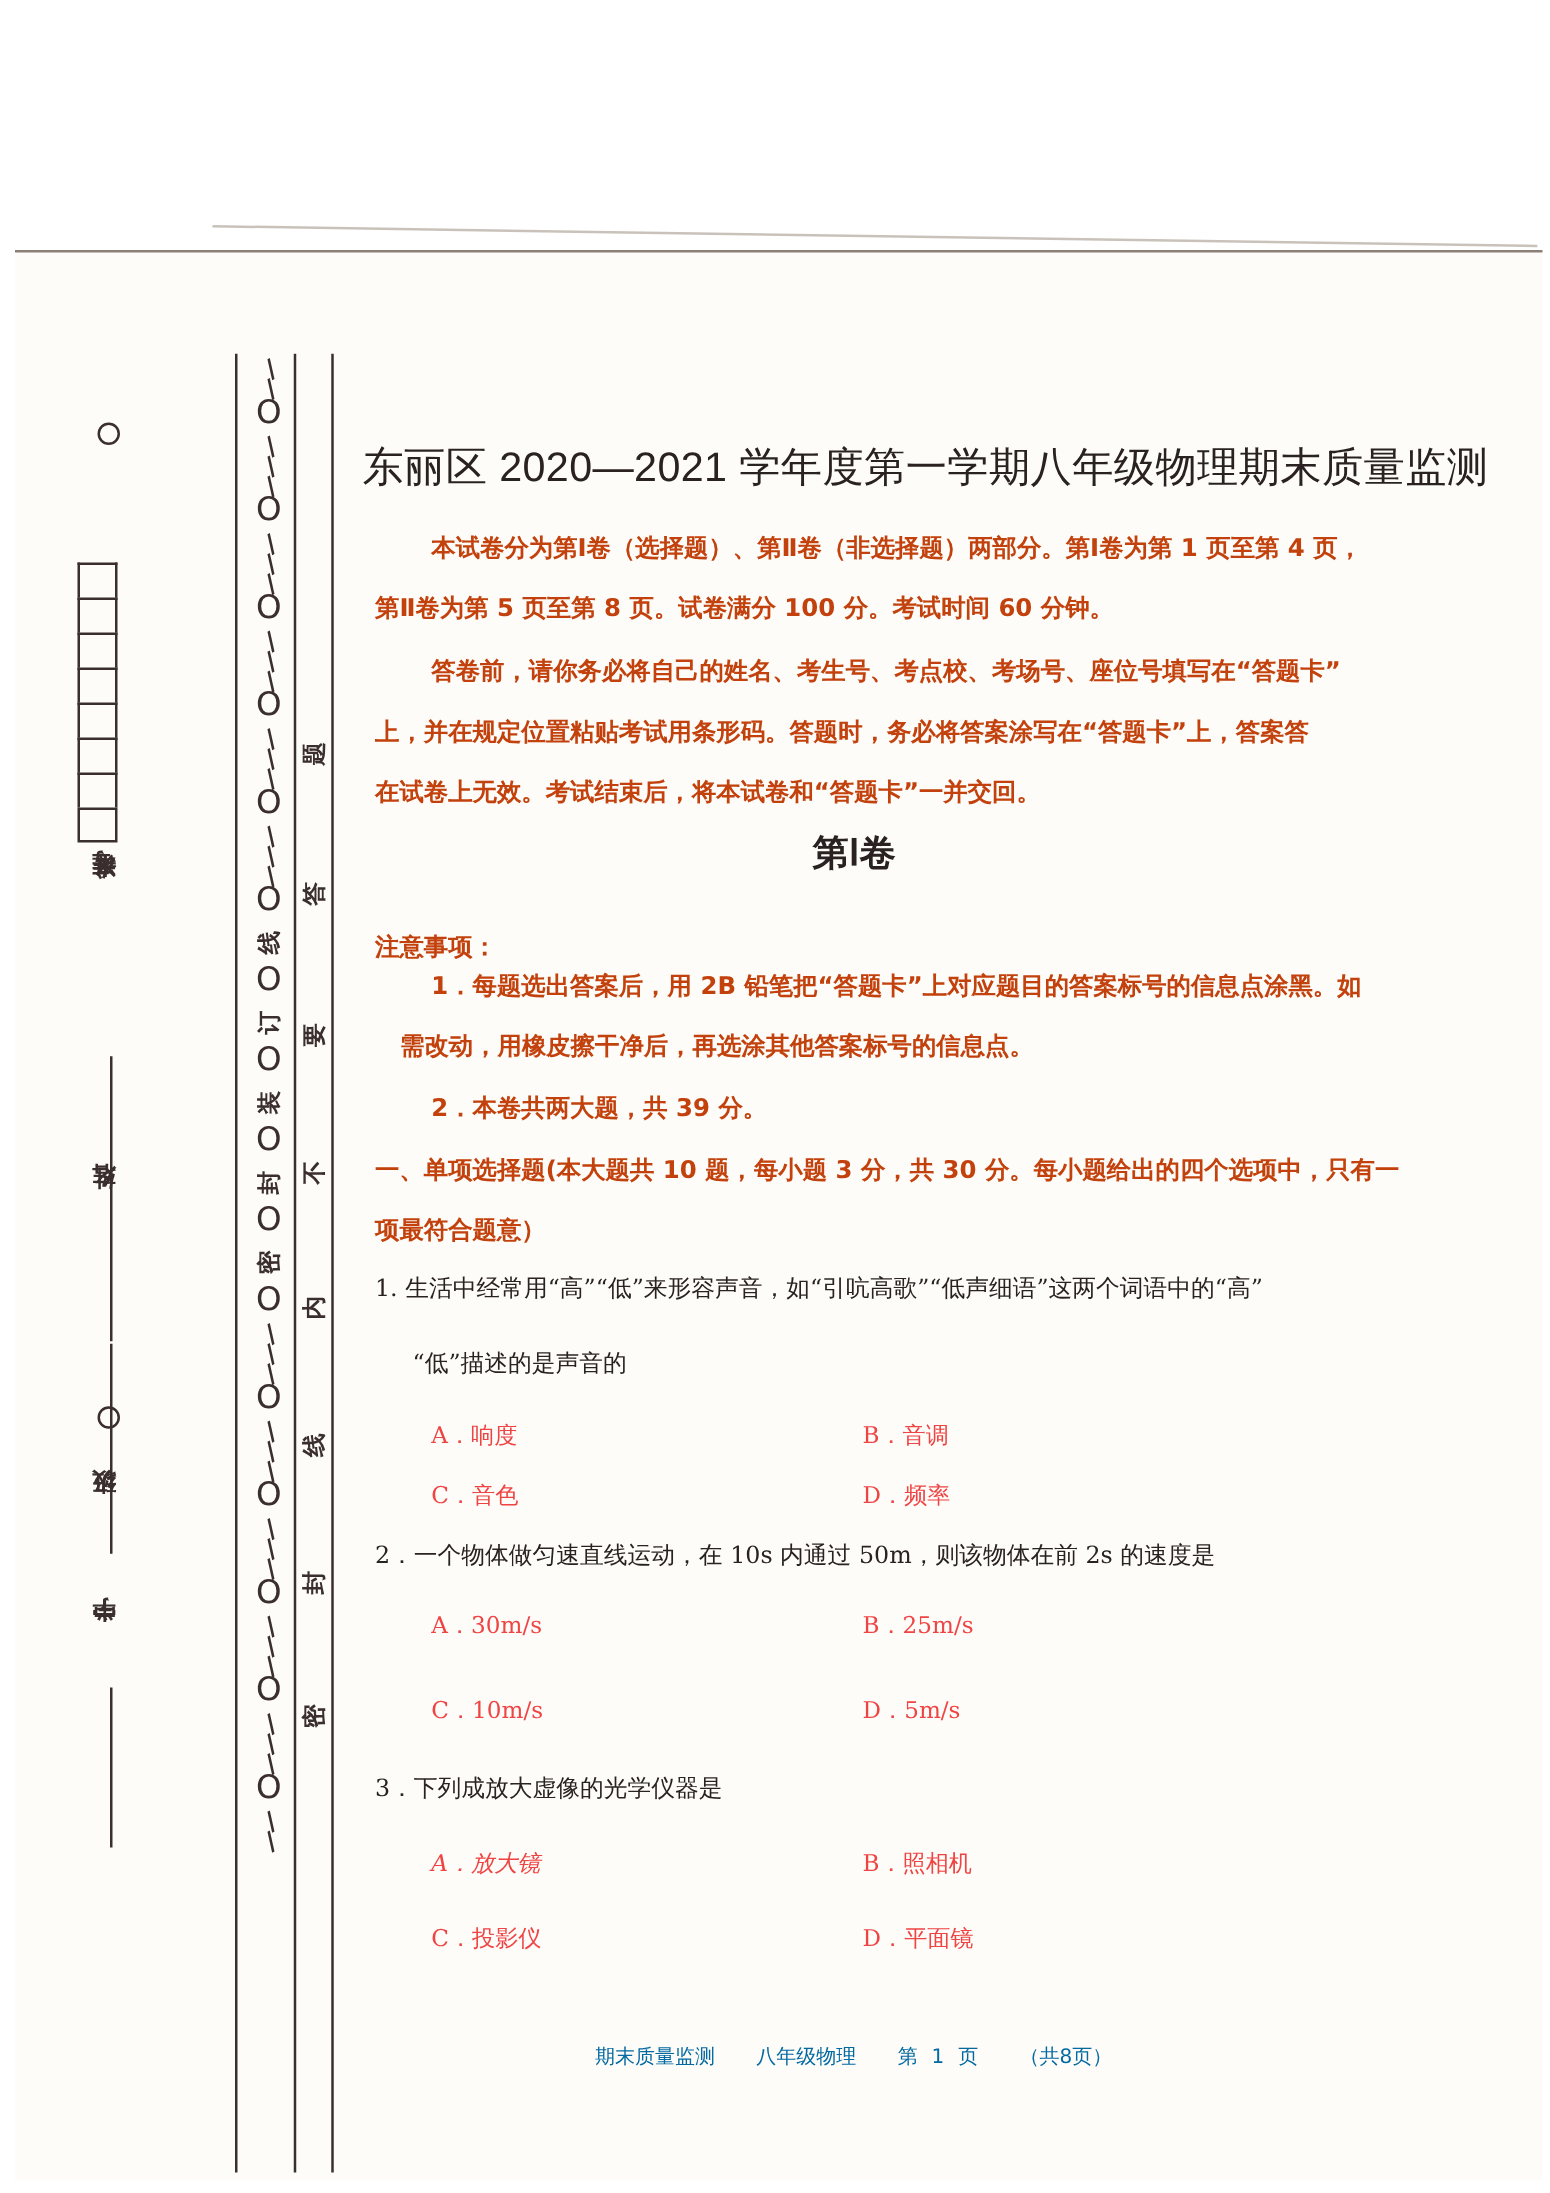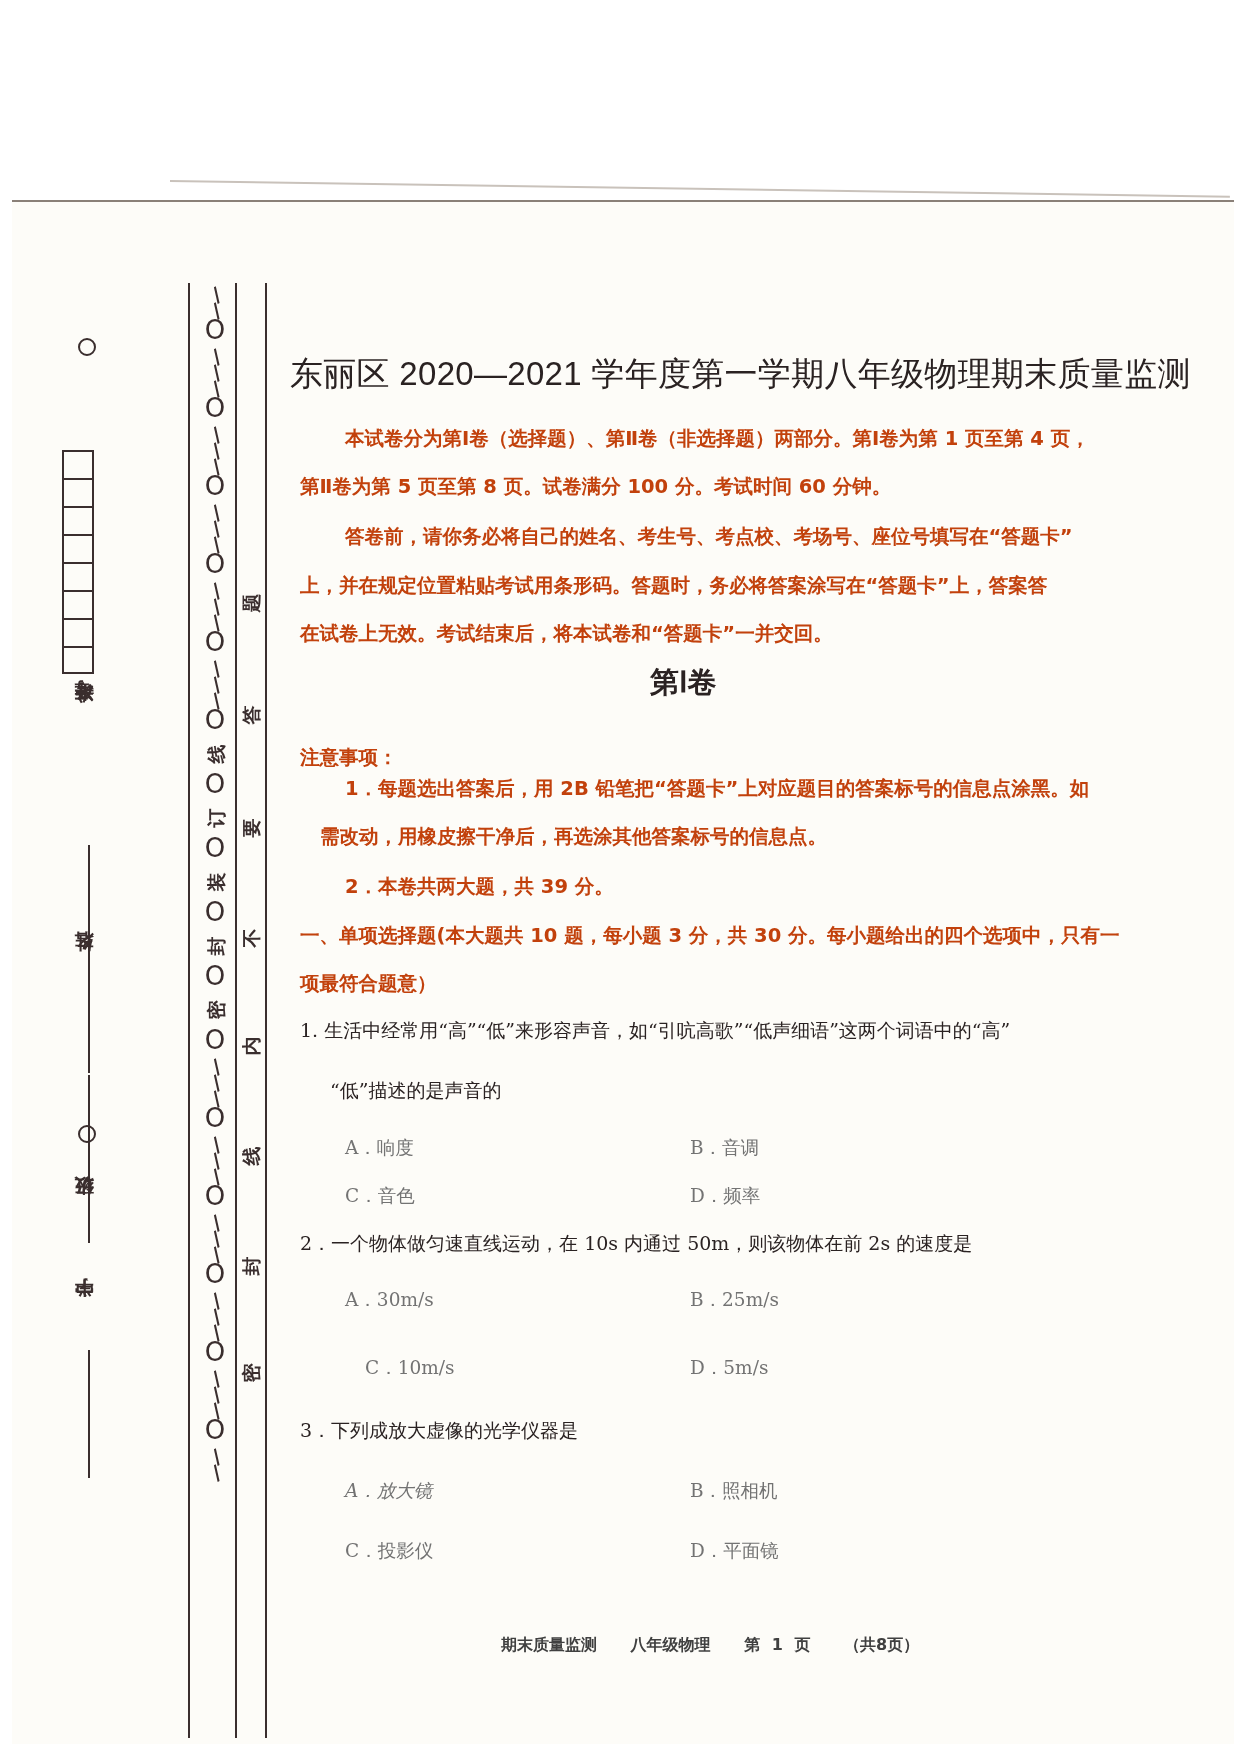--- a/index.html
+++ b/index.html
@@ -60,24 +60,24 @@
   .sec-title {
     position:absolute; left:650px; top:663px; font-size:29px; font-weight:bold;
     font-family:Liberation Sans, sans-serif;
   }
   .q {
     position:absolute; font-family:"DejaVu Serif","Liberation Serif", serif;
     font-size:19px; color:#2a2222; white-space:nowrap;
   }
   .opt {
     position:absolute; font-family:"DejaVu Serif","Liberation Serif", serif;
-    font-size:18.5px; color:#737373; white-space:nowrap;
+    font-size:18.5px; color:#ef4444; white-space:nowrap;
   }
   .footer {
-    position:absolute; left:501px; top:1635px; font-size:16px; font-weight:bold; color:#404040;
+    position:absolute; left:476px; top:1635px; font-size:16px; font-weight:normal; color:#0369a1;
     white-space:nowrap; word-spacing:6px;
   }
   .footer span { margin-right:22px; }
 </style>
 </head>
 <body>
 
 <div class="sheet-edge"></div>
 <div class="sheet"></div>
 
@@ -196,21 +196,21 @@
 <div class="q" style="left:300px;top:1018px;">1. 生活中经常用“高”“低”来形容声音，如“引吭高歌”“低声细语”这两个词语中的“高”</div>
 <div class="q" style="left:330px;top:1078px;">“低”描述的是声音的</div>
 <div class="opt" style="left:345px;top:1135px;">A．响度</div>
 <div class="opt" style="left:690px;top:1135px;">B．音调</div>
 <div class="opt" style="left:345px;top:1183px;">C．音色</div>
 <div class="opt" style="left:690px;top:1183px;">D．频率</div>
 
 <div class="q" style="left:300px;top:1231px;">2．一个物体做匀速直线运动，在 10s 内通过 50m，则该物体在前 2s 的速度是</div>
 <div class="opt" style="left:345px;top:1287px;">A．30m/s</div>
 <div class="opt" style="left:690px;top:1287px;">B．25m/s</div>
-<div class="opt" style="left:345px;top:1355px;margin-left:20px;">C．10m/s</div>
+<div class="opt" style="left:345px;top:1355px;">C．10m/s</div>
 <div class="opt" style="left:690px;top:1355px;">D．5m/s</div>
 
 <div class="q" style="left:300px;top:1418px;">3．下列成放大虚像的光学仪器是</div>
 <div class="opt" style="left:345px;top:1478px;font-style:italic;">A．放大镜</div>
 <div class="opt" style="left:690px;top:1478px;">B．照相机</div>
 <div class="opt" style="left:345px;top:1538px;">C．投影仪</div>
 <div class="opt" style="left:690px;top:1538px;">D．平面镜</div>
 
 <div class="footer">
   <span>期末质量监测</span>

